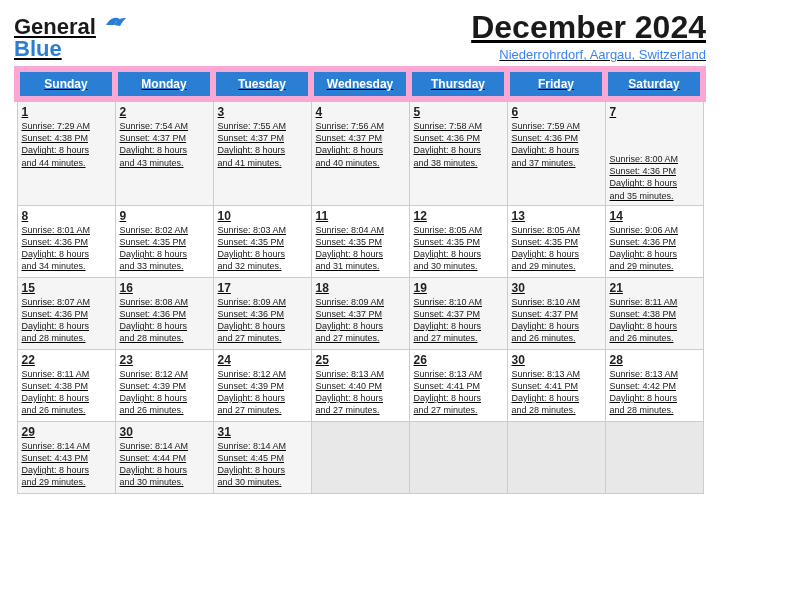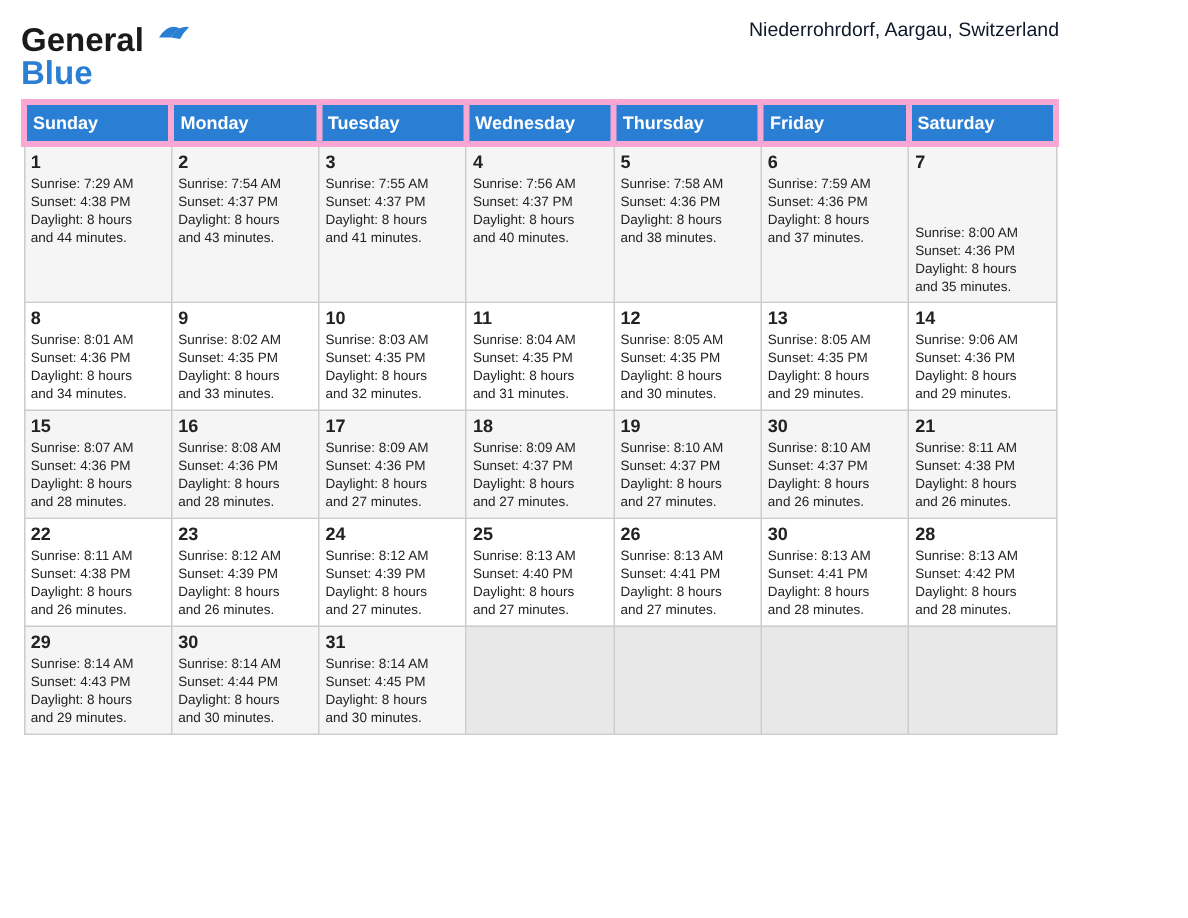--- a/index.html
+++ b/index.html
@@ -6,20 +6,21 @@
     body {
       font-family: Arial, sans-serif;
       background: #fff;
       width: 792px;
       height: 612px;
       overflow: hidden;
     }
     .container {
       width: 720px;
       padding: 10px 14px 8px 14px;
+      text-decoration: underline;
     }
     .header-row {
       display: flex;
       align-items: flex-start;
       justify-content: space-between;
       margin-bottom: 4px;
     }
     .logo {
       display: flex;
       flex-direction: column;
@@ -30,36 +31,36 @@
       text-align: right;
     }
     .month-title {
       font-size: 32px;
       font-weight: bold;
       color: #1a1a1a;
       line-height: 1.1;
     }
     .location {
       font-size: 13px;
-      color: #0f172a;
+      color: #3b82f6;
       margin-top: 2px;
     }
     table {
       width: 100%;
       border-collapse: collapse;
       table-layout: fixed;
     }
     thead tr th {
       background: #2a7fd4;
       color: #fff;
       font-size: 12px;
       font-weight: bold;
       padding: 5px 4px;
-      text-align: left;
-      border: 4px solid #f9a8d4;
+      text-align: center;
+      border: 6px solid #f9a8d4;
     }
     tbody tr td {
       vertical-align: top;
       font-size: 9px;
       color: #222;
       padding: 3px 4px 3px 4px;
       border: 1px solid #ccc;
       background: #fff;
       height: 72px;
     }
@@ -89,20 +90,21 @@
       <div style="display:flex;align-items:center;">
         <span style="font-size:22px;font-weight:bold;color:#1a1a1a;">General</span>
         <svg width="30" height="22" viewBox="0 0 30 22" style="margin-left:2px;margin-top:-6px;">
           <path d="M8,12 Q14,2 22,6 Q18,8 16,12" fill="#2a7fd4"></path>
           <path d="M16,12 Q20,4 28,5 Q24,9 22,13" fill="#2a7fd4"></path>
         </svg>
       </div>
       <span style="font-size:22px;font-weight:bold;color:#2a7fd4;margin-top:-4px;">Blue</span>
     </div>
     <div class="title-block">
+      <div class="month-title">December 2024</div>
       <div class="location">Niederrohrdorf, Aargau, Switzerland</div>
     </div>
   </div>
 
   <table>
     <thead>
       <tr id="header-row">
           <th>Sunday</th>
           <th>Monday</th>
           <th>Tuesday</th>

